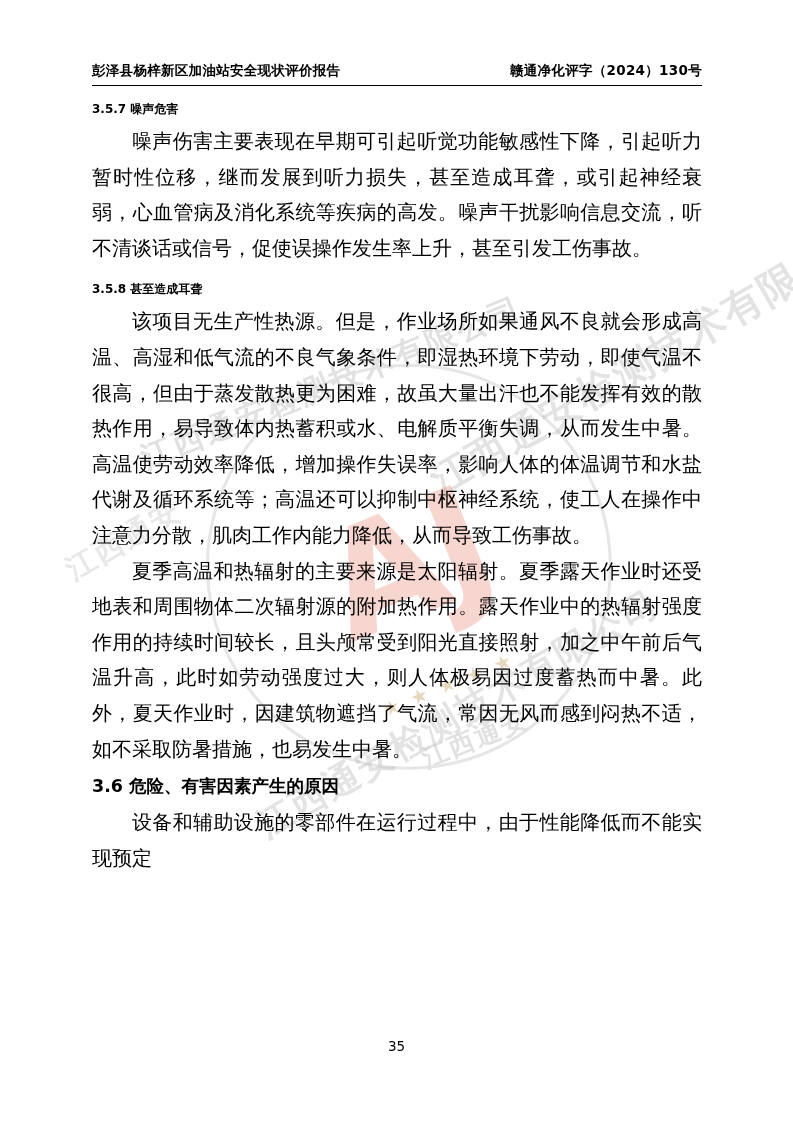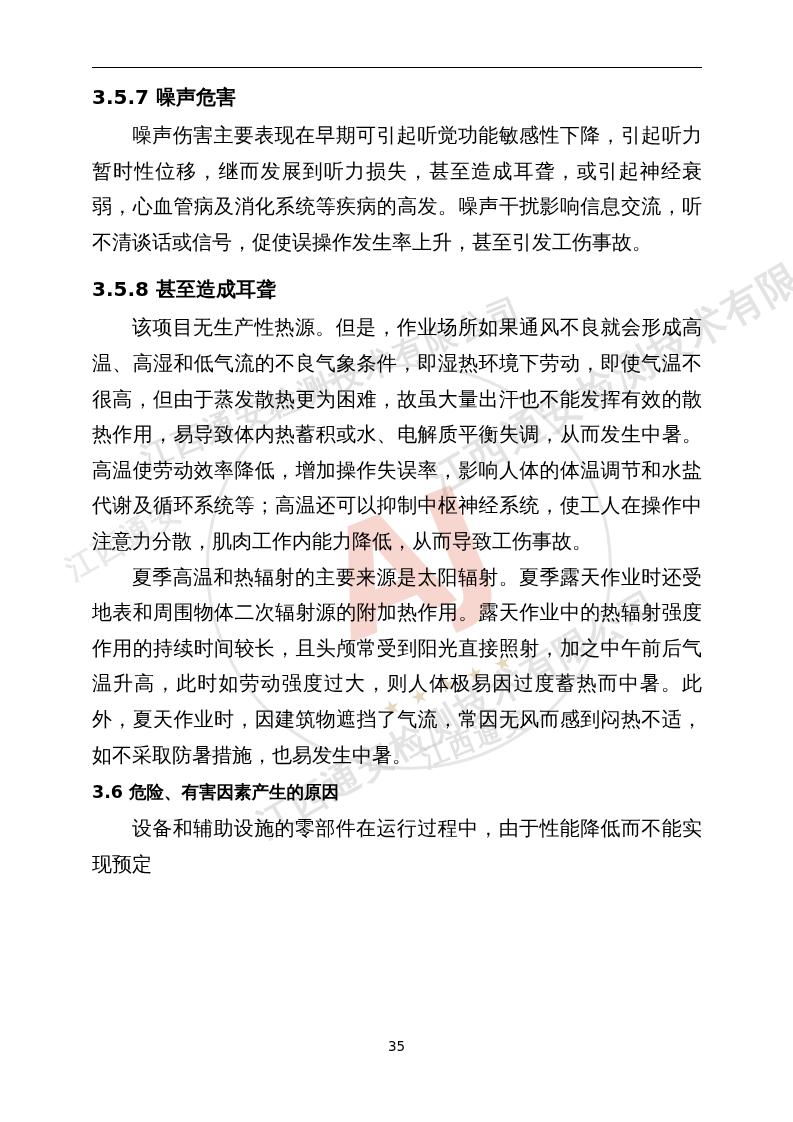--- a/index.html
+++ b/index.html
@@ -38,21 +38,21 @@
   .header-right { white-space: nowrap; }
   .header-rule {
     margin-top: 5px;
     border-bottom: 1.2px solid #000;
     width: 100%;
   }
   .body-block {
     margin-top: 14px;
   }
   h3.sec {
-    font-size: 20px;
+    font-size: 12px;
     font-weight: bold;
     margin: 14px 0 6px 0;
     line-height: 1.5;
     color: #000;
   }
   h3.sec.big {
     font-size: 17.5px;
     margin-top: 6px;
   }
   p.para {
@@ -172,20 +172,24 @@
   <div class="watermark">
     <div class="wm-ring"></div>
     <div class="wm-text-top">江西通安检测技术有限公司</div>
     <div class="wm-logo">AJ</div>
     <div class="wm-stars">★★★★★</div>
     <div class="wm-text-bottom">江西通安</div>
   </div>
 
   <div class="content">
 
+    <div class="header">
+      <div class="header-left">彭泽县杨梓新区加油站安全现状评价报告</div>
+      <div class="header-right">赣通净化评字（2024）130号</div>
+    </div>
     <div class="header-rule"></div>
 
     <div class="body-block">
 
       <h3 class="sec">3.5.7 噪声危害</h3>
       <p class="para">噪声伤害主要表现在早期可引起听觉功能敏感性下降，引起听力暂时性位移，继而发展到听力损失，甚至造成耳聋，或引起神经衰弱，心血管病及消化系统等疾病的高发。噪声干扰影响信息交流，听不清谈话或信号，促使误操作发生率上升，甚至引发工伤事故。</p>
 
       <h3 class="sec">3.5.8 甚至造成耳聋</h3>
       <p class="para">该项目无生产性热源。但是，作业场所如果通风不良就会形成高温、高湿和低气流的不良气象条件，即湿热环境下劳动，即使气温不很高，但由于蒸发散热更为困难，故虽大量出汗也不能发挥有效的散热作用，易导致体内热蓄积或水、电解质平衡失调，从而发生中暑。高温使劳动效率降低，增加操作失误率，影响人体的体温调节和水盐代谢及循环系统等；高温还可以抑制中枢神经系统，使工人在操作中注意力分散，肌肉工作内能力降低，从而导致工伤事故。</p>
       <p class="para">夏季高温和热辐射的主要来源是太阳辐射。夏季露天作业时还受地表和周围物体二次辐射源的附加热作用。露天作业中的热辐射强度作用的持续时间较长，且头颅常受到阳光直接照射，加之中午前后气温升高，此时如劳动强度过大，则人体极易因过度蓄热而中暑。此外，夏天作业时，因建筑物遮挡了气流，常因无风而感到闷热不适，如不采取防暑措施，也易发生中暑。</p>

